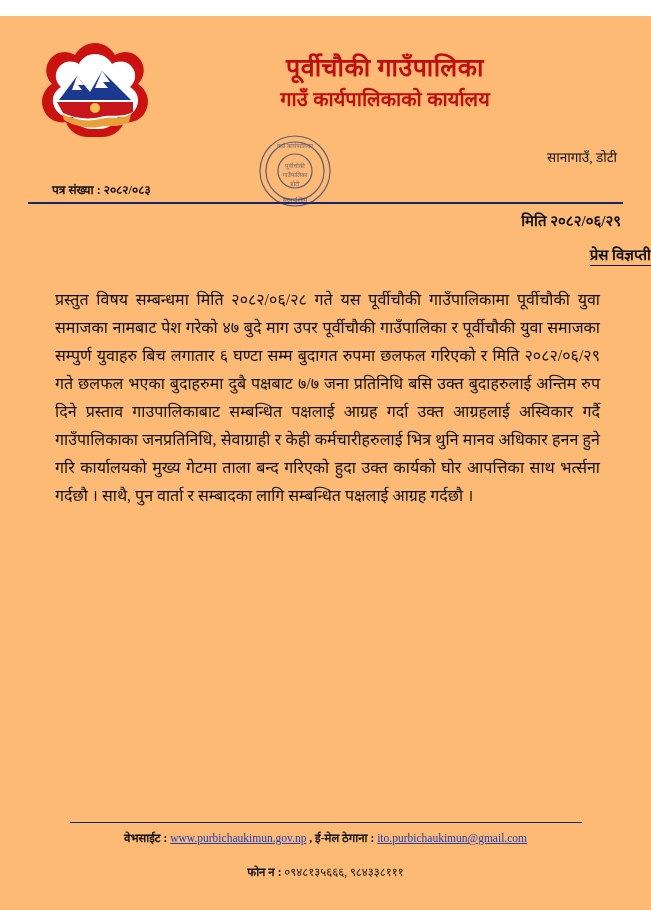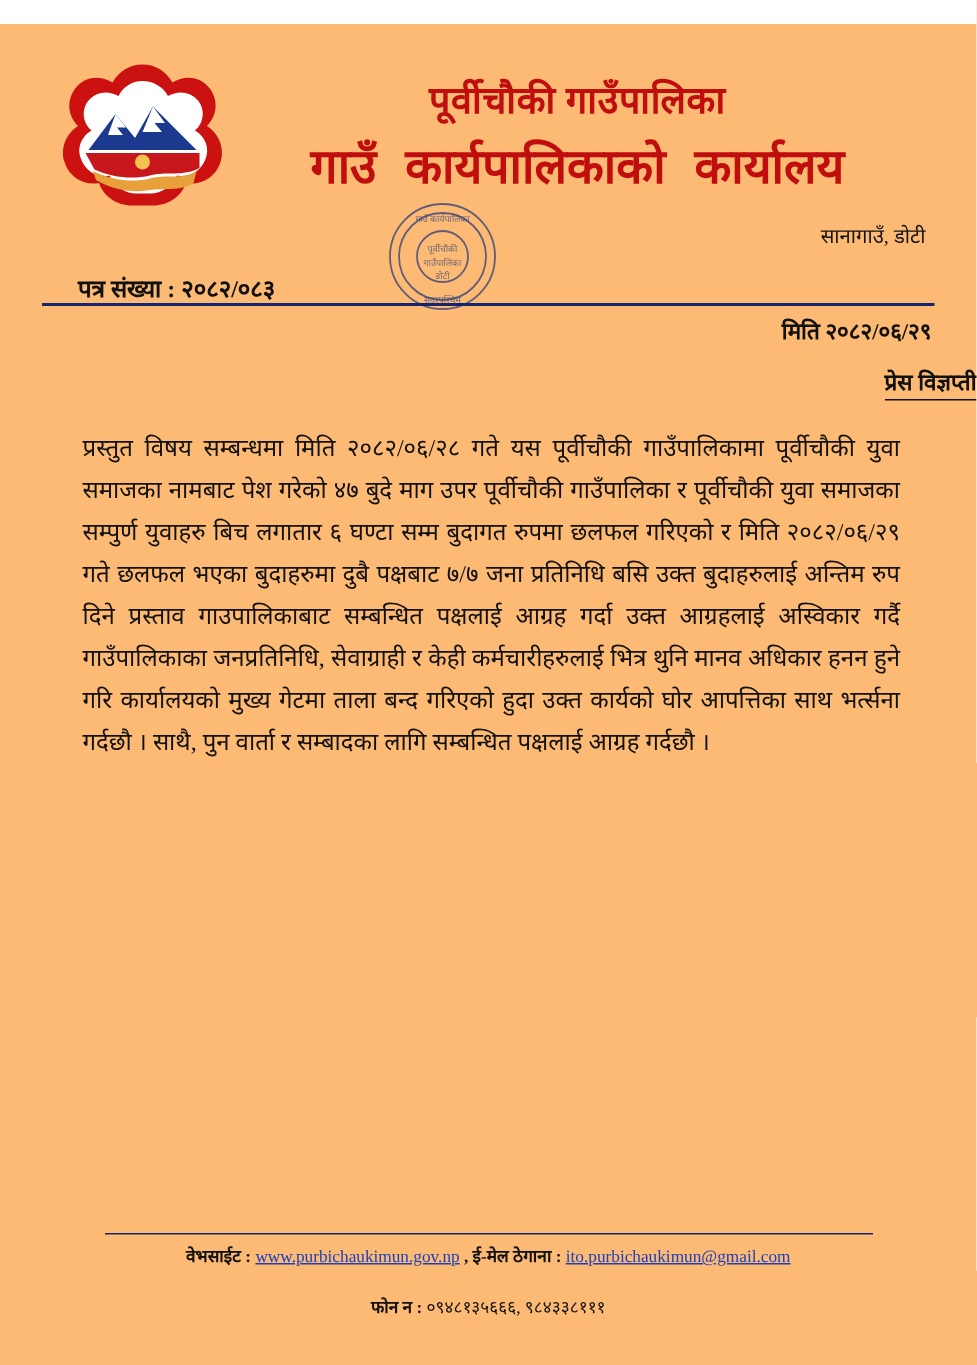--- a/index.html
+++ b/index.html
@@ -49,26 +49,26 @@
   }
   .gov-title {
     font-size: 25px;
     font-weight: bold;
     color: #c00d0d;
     letter-spacing: 0.5px;
     line-height: 1.25;
     font-family: "Liberation Serif", "DejaVu Serif", serif;
   }
   .office-title {
-    font-size: 32px;
+    font-size: 20px;
     font-weight: bold;
     color: #c00d0d;
     line-height: 1.3;
-    margin-top: 10px;
-    font-family: Liberation Mono, monospace;
+    margin-top: 3px;
+    font-family: Liberation Sans, sans-serif;
   }
 
   .address {
     position: absolute;
     right: 34px;
     top: 132px;
     text-align: center;
     font-size: 13.5px;
     color: #111;
     line-height: 1.55;
@@ -79,21 +79,21 @@
     left: 256px;
     top: 116px;
     width: 78px;
     height: 78px;
   }
 
   .letter-no {
     position: absolute;
     left: 52px;
     top: 165px;
-    font-size: 16px;
+    font-size: 12px;
     font-weight: bold;
   }
 
   .rule-main {
     position: absolute;
     left: 28px;
     top: 186px;
     width: 595px;
     height: 0;
     border-top: 2.2px solid #12256e;

